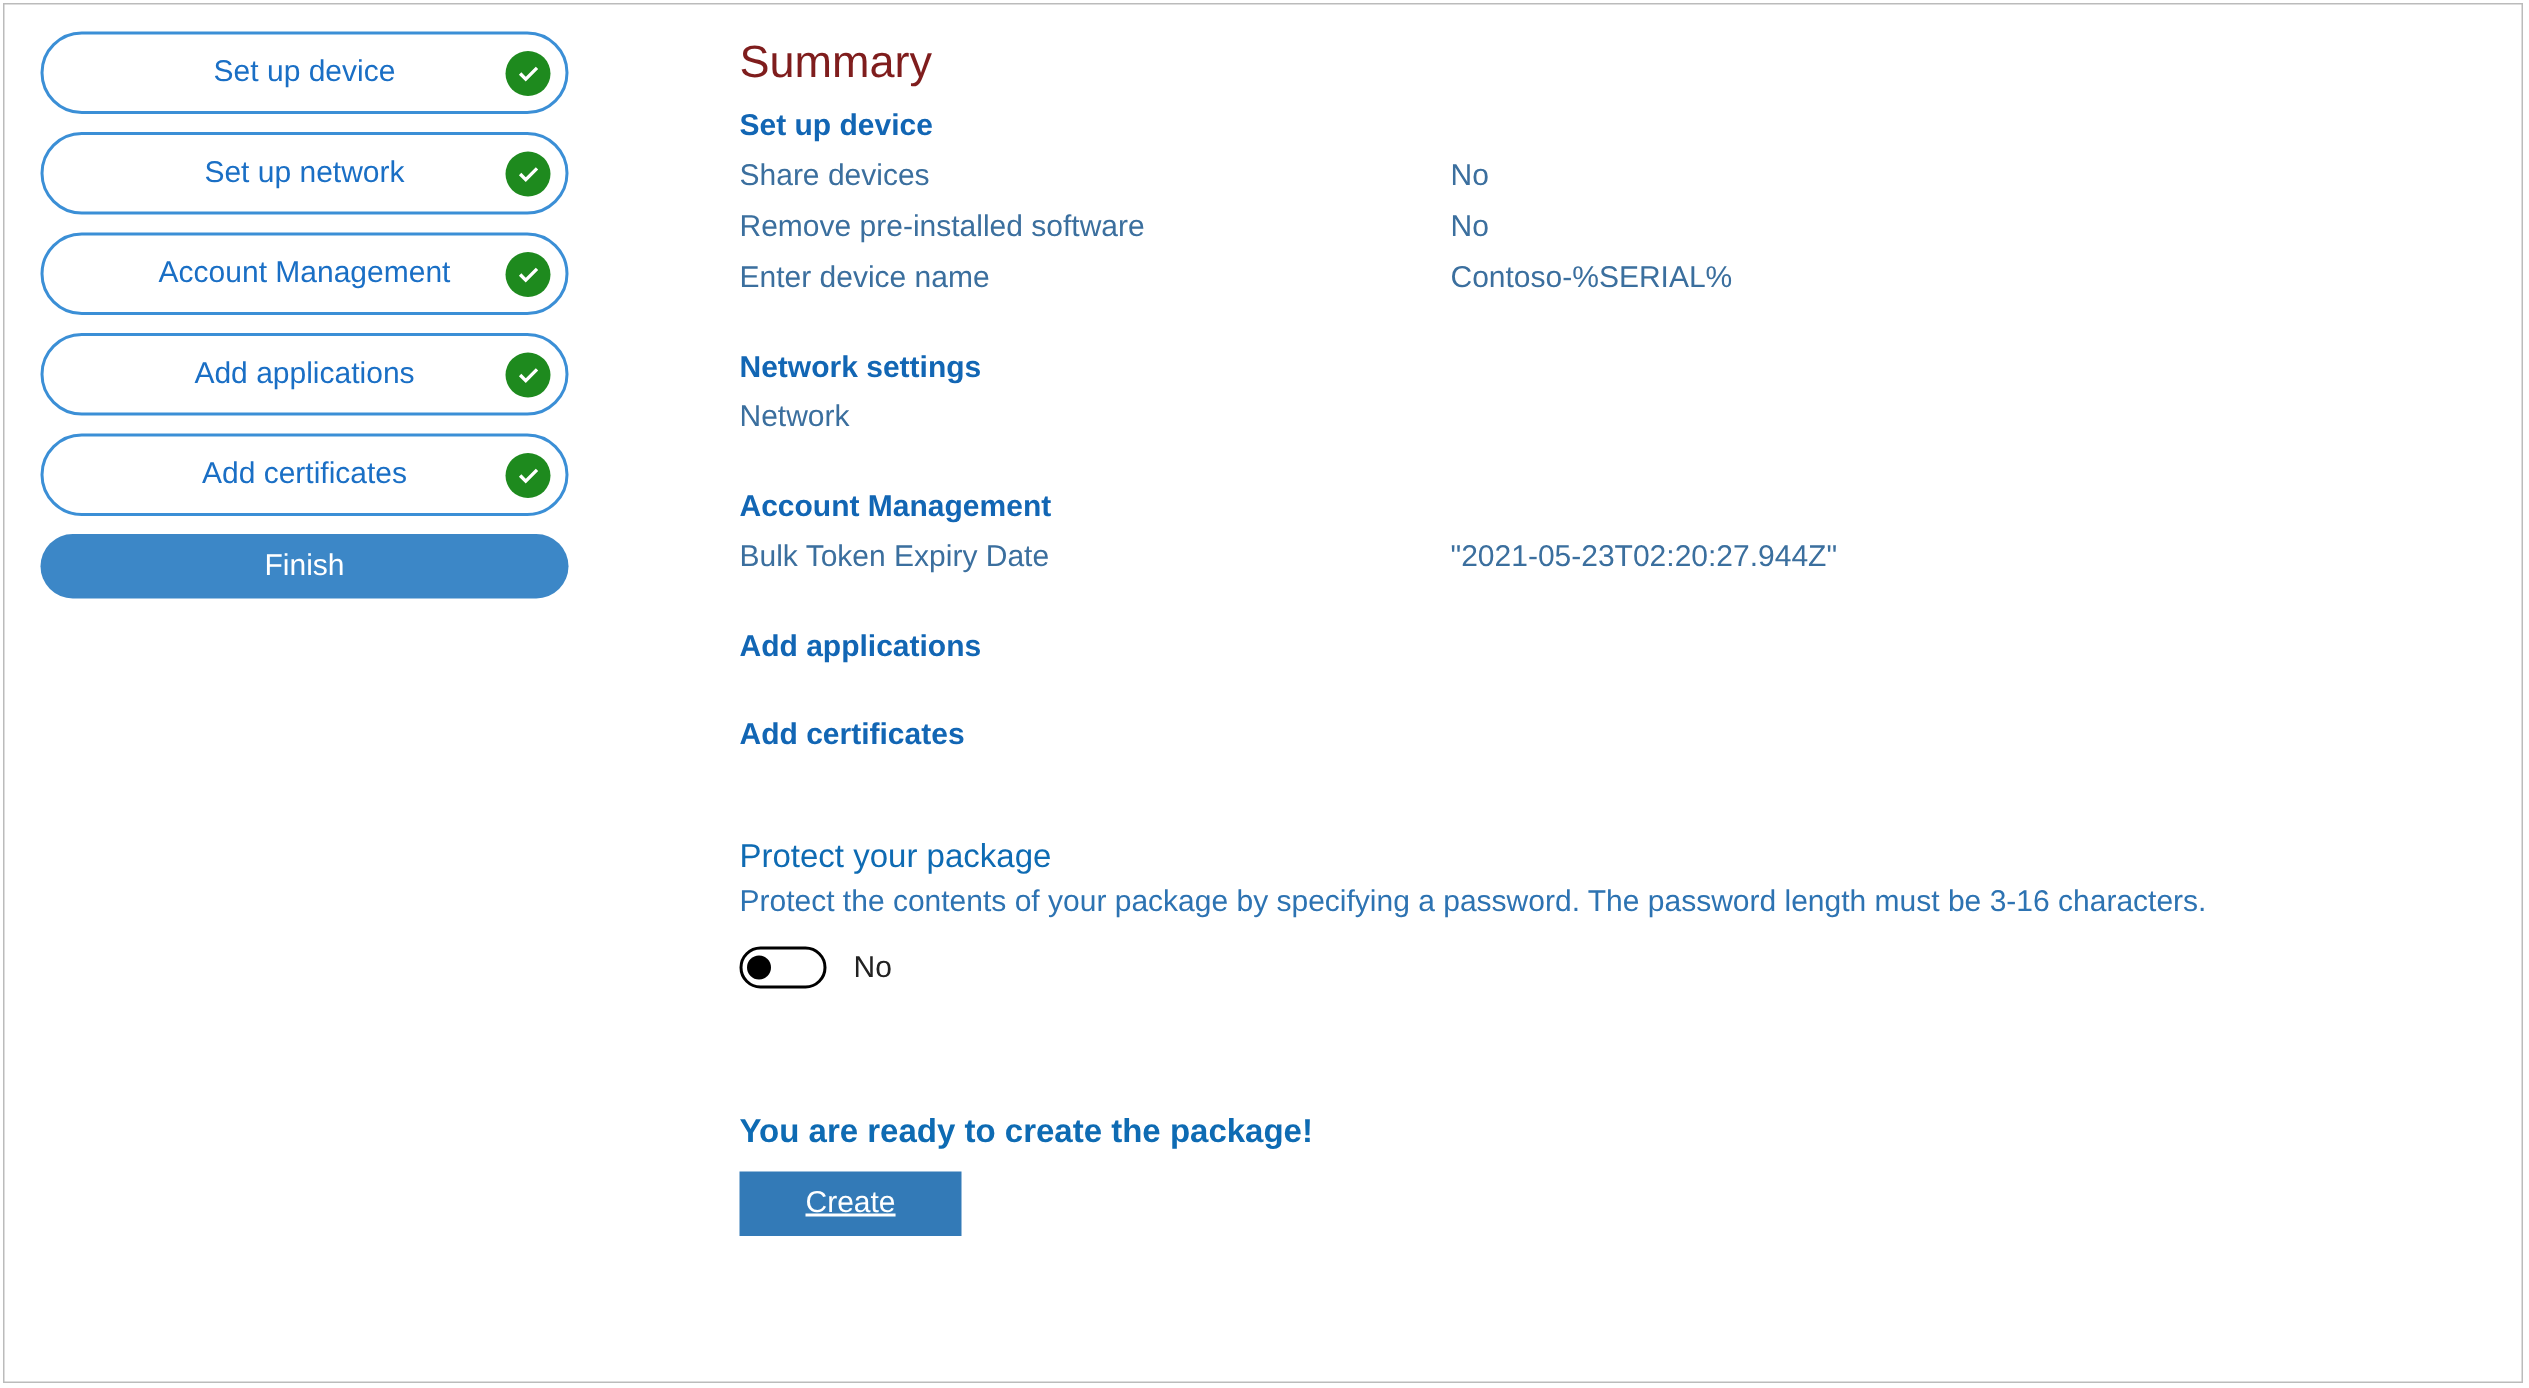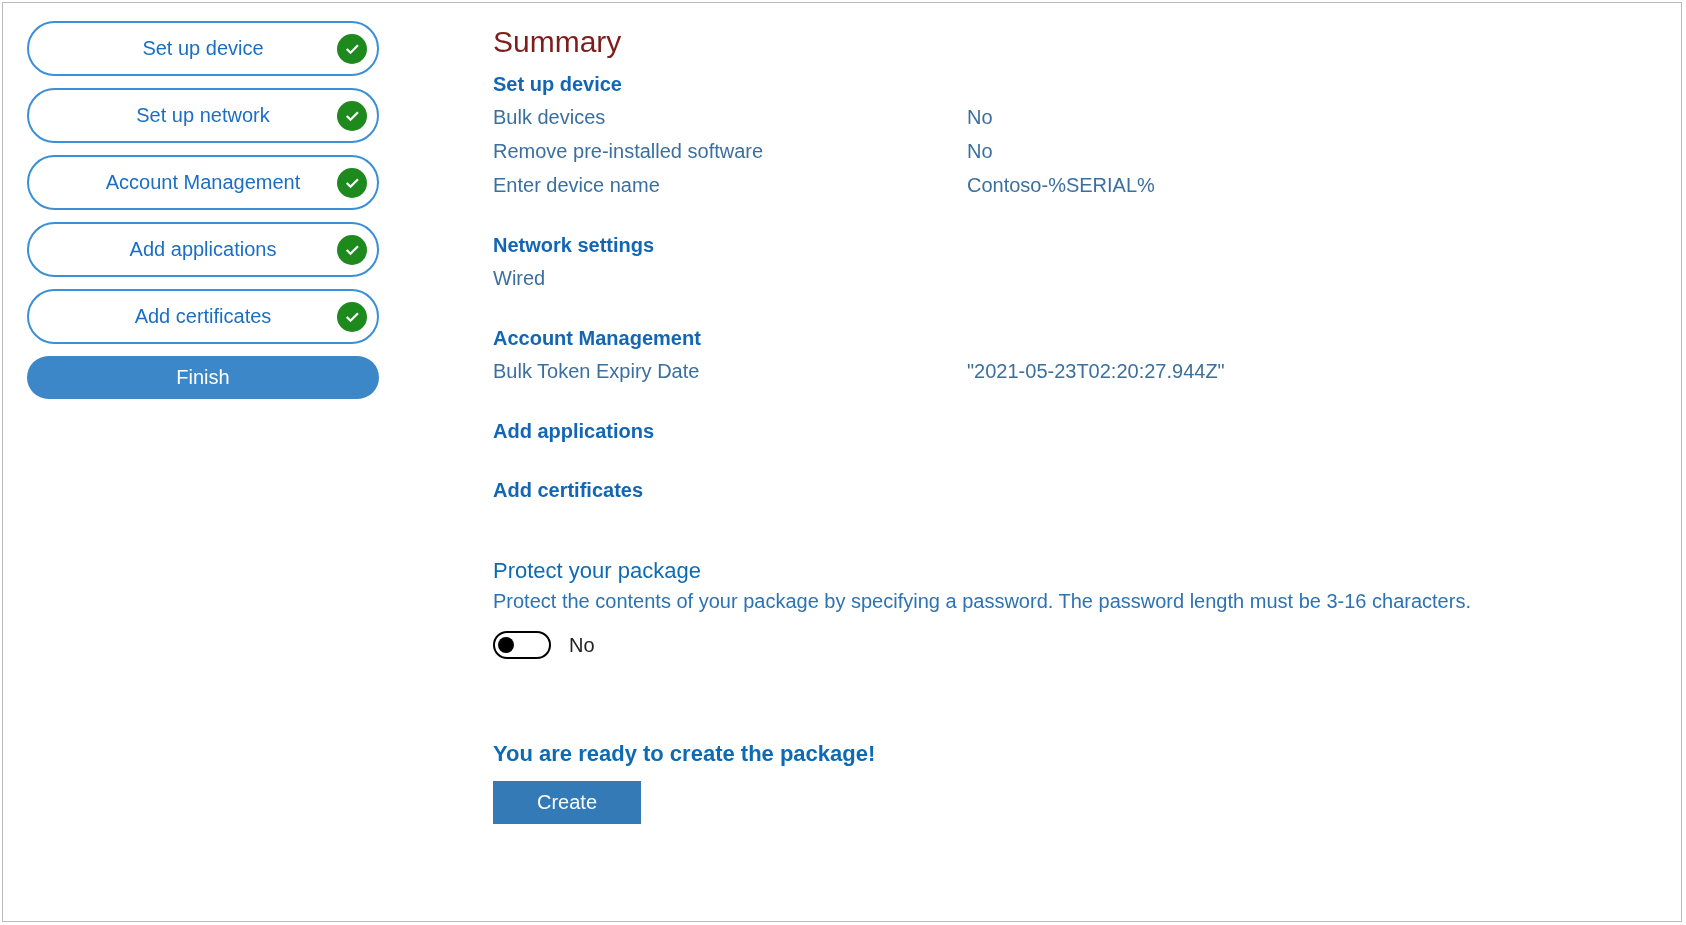--- a/index.html
+++ b/index.html
@@ -137,20 +137,21 @@
       margin-top: 82px;
       margin-bottom: 14px;
     }
     .create-btn {
       background: #337ab7;
       color: #fff;
       font-size: 20px;
       border: none;
       padding: 10px 44px;
       cursor: pointer;
+      text-decoration: underline;
     }
   </style>
 </head>
 <body>
 
 <div class="container">
   <div class="sidebar">
 
     <div class="step-item">
       <span class="step-item-label">Set up device</span>
@@ -200,36 +201,36 @@
     <div class="step-item step-item-active">
       <span class="step-item-label">Finish</span>
     </div>
   </div>
 
   <div class="main">
     <div class="main-title">Summary</div>
 
     <div class="section-header">Set up device</div>
     <div class="kv-row">
-      <div class="kv-label">Bulk devices</div>
+      <div class="kv-label">Share devices</div>
       <div class="kv-value">No</div>
     </div>
     <div class="kv-row">
       <div class="kv-label">Remove pre-installed software</div>
       <div class="kv-value">No</div>
     </div>
     <div class="kv-row">
       <div class="kv-label">Enter device name</div>
       <div class="kv-value">Contoso-%SERIAL%</div>
     </div>
 
     <div class="section-gap"></div>
     <div class="section-header">Network settings</div>
     <div class="kv-row">
-      <div class="kv-value">Wired</div>
+      <div class="kv-label">Network</div>
     </div>
 
     <div class="section-gap"></div>
     <div class="section-header">Account Management</div>
     <div class="kv-row">
       <div class="kv-label">Bulk Token Expiry Date</div>
       <div class="kv-value">"2021-05-23T02:20:27.944Z"</div>
     </div>
 
     <div class="section-gap"></div>

